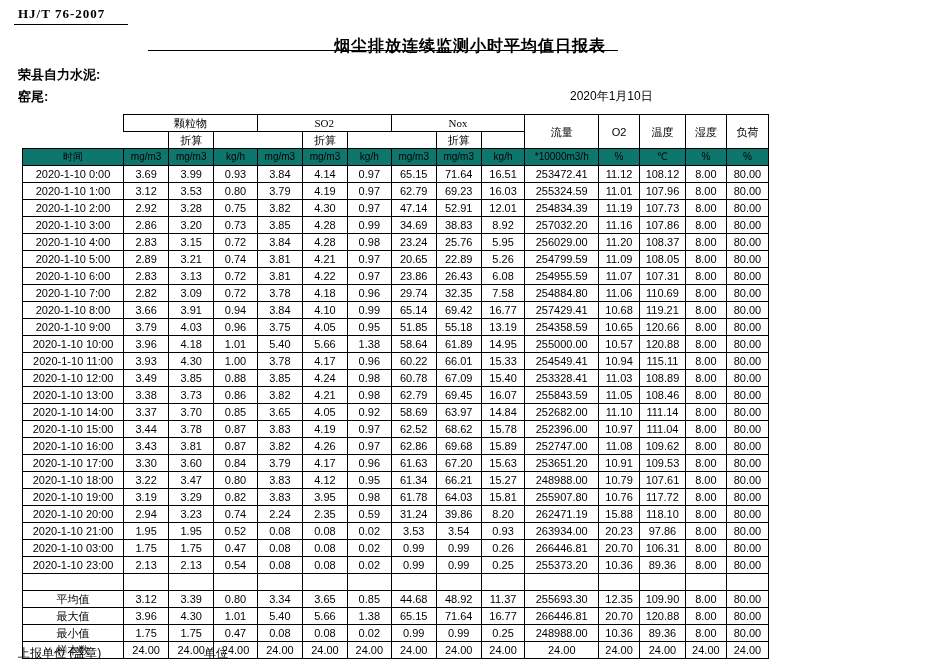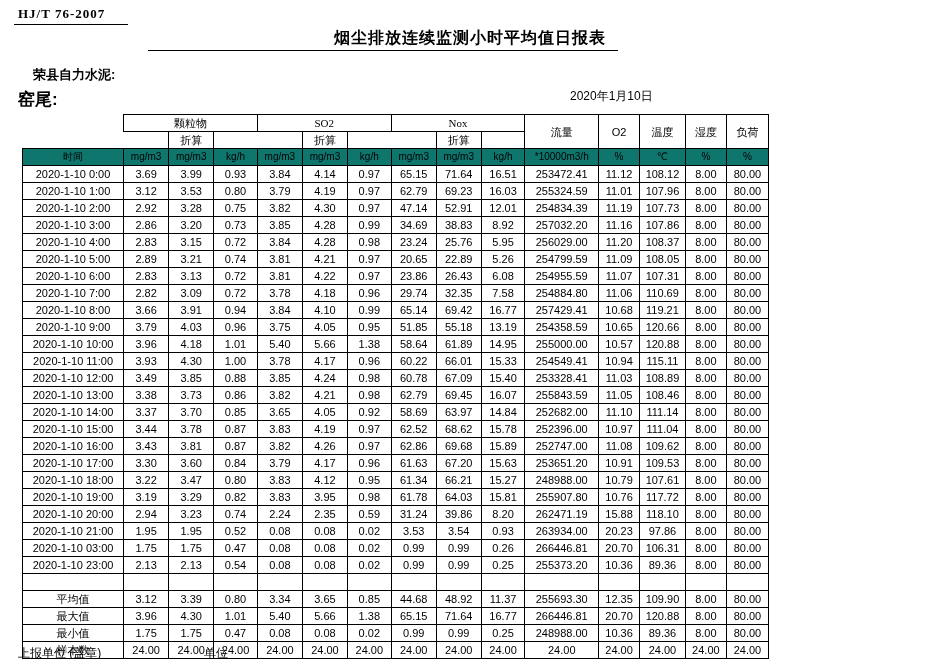--- a/index.html
+++ b/index.html
@@ -15,33 +15,33 @@
   .std-code{
     position:absolute;left:18px;top:6px;
     font-family:"Liberation Serif","DejaVu Serif",serif;
     font-weight:bold;font-size:13px;letter-spacing:1px;
   }
   .std-rule{
     position:absolute;left:14px;top:24px;width:114px;height:0;
     border-top:1px solid #000;
   }
   .title{
-    position:absolute;left:0;top:28px;width:940px;
+    position:absolute;left:0;top:36px;width:940px;
     text-align:center;font-size:16px;font-weight:bold;
     letter-spacing:1px;
   }
   .title-rule{
     position:absolute;left:148px;top:50px;width:470px;height:0;
     border-top:1px solid #000;
   }
   .company{
-    position:absolute;left:18px;top:66px;font-size:13px;font-weight:bold;margin-left:15px;
+    position:absolute;left:18px;top:66px;font-size:13px;font-weight:bold;
   }
   .unit{
-    position:absolute;left:18px;top:88px;font-size:17px;font-weight:bold;text-align:center;
+    position:absolute;left:18px;top:88px;font-size:13px;font-weight:bold;text-align:center;
   }
   .date{
     position:absolute;left:570px;top:88px;font-size:12px;
   }
 
   table.main{
     position:absolute;left:22px;top:114px;
     border-collapse:collapse;
     table-layout:fixed;
     font-size:11px;

